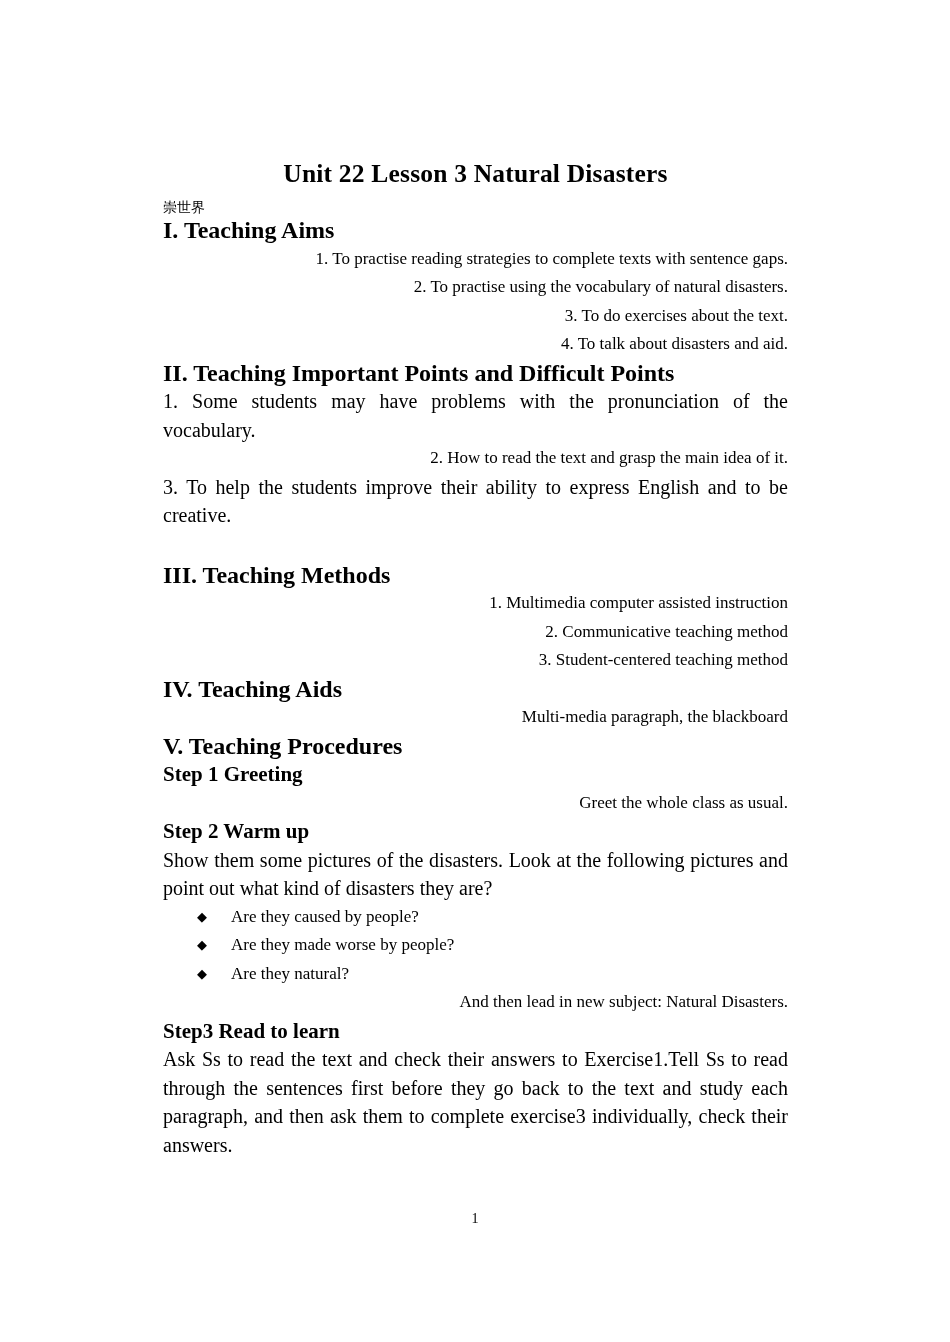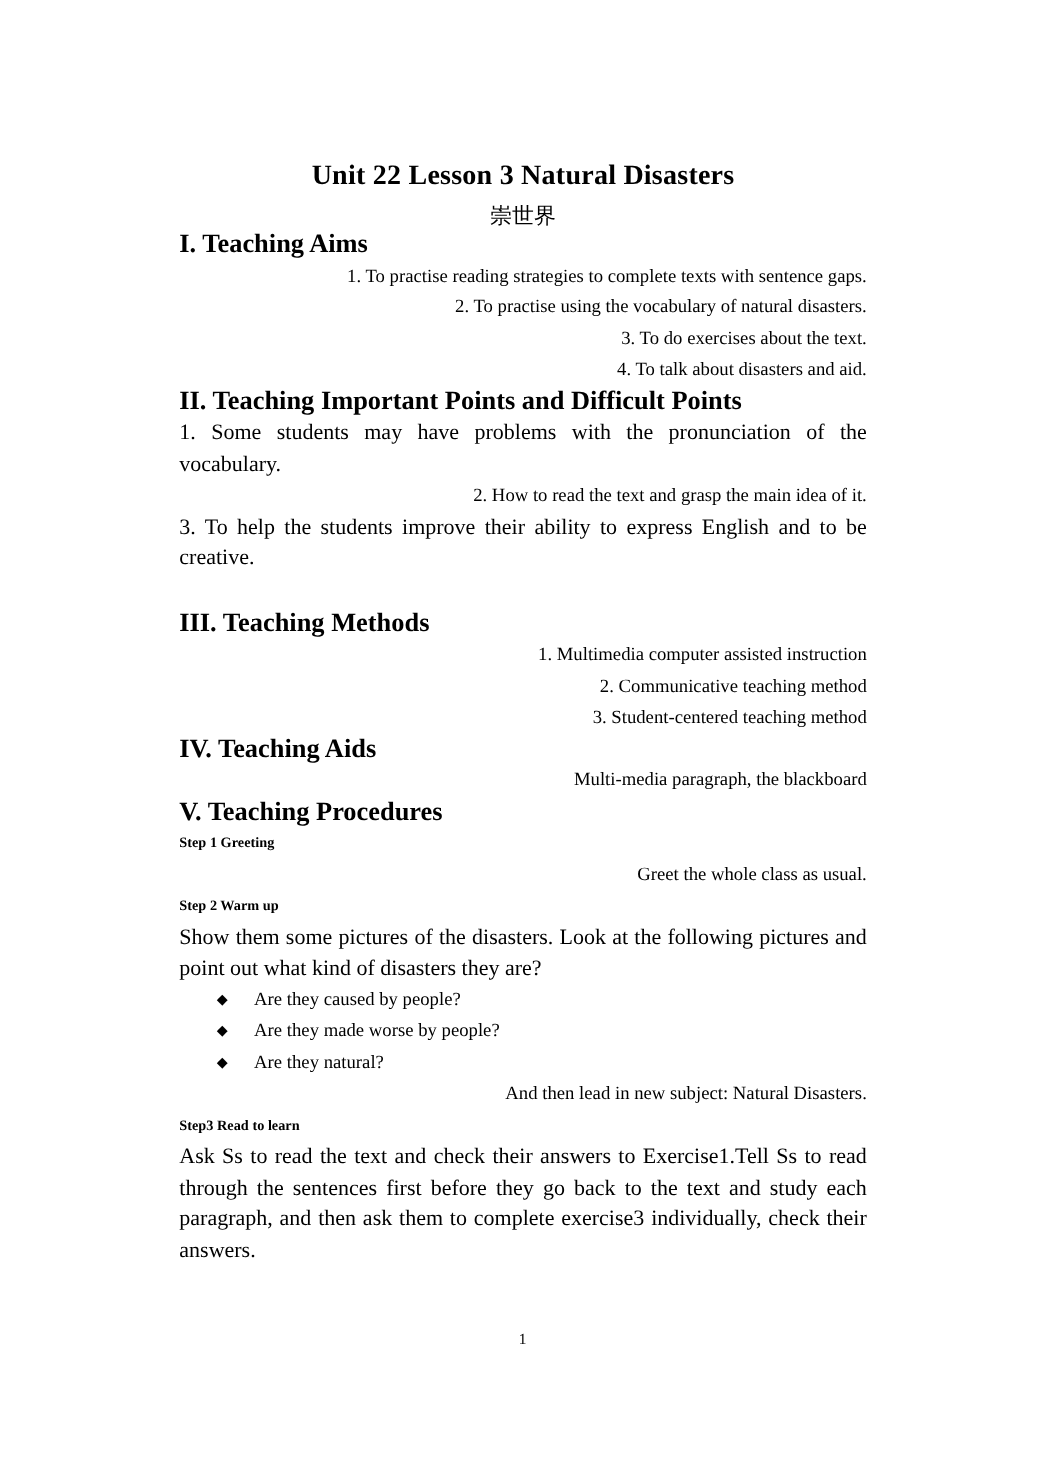--- a/index.html
+++ b/index.html
@@ -12,35 +12,35 @@
     width: 950px;
     height: 1342px;
     background: #ffffff;
     overflow: hidden;
     font-family: "Liberation Serif", "DejaVu Serif", serif;
     color: #000000;
   }
   .content {
     position: absolute;
     left: 163px;
-    top: 0;
+    top: 15px;
     width: 625px;
   }
   .doc-title {
     font-size: 25.5px;
     font-weight: bold;
     text-align: center;
     letter-spacing: 0.2px;
     margin: 0;
     padding-top: 144px;
     line-height: 1.15;
   }
   .doc-subtitle {
-    font-size: 20px;
-    text-align: center;
+    font-size: 14px;
+    text-align: left;
     margin: 0;
     padding-top: 11px;
     line-height: 1.2;
     font-family: "DejaVu Sans", "Liberation Sans", sans-serif;
   }
   .section-heading {
     font-size: 24px;
     line-height: 28.5px;
     margin: 0;
     white-space: nowrap;
@@ -56,21 +56,21 @@
     text-align: right;
   }
   .body-para {
     font-size: 20px;
     line-height: 28.5px;
     margin: 0;
     text-align: justify;
     text-justify: inter-word;
   }
   .step-heading {
-    font-size: 13px;
+    font-size: 21px;
     line-height: 28.5px;
     margin: 0;
     font-weight: bold;
     white-space: nowrap;
   }
   .bullet-list {
     list-style: none;
     margin: 0;
     padding: 0;
   }

